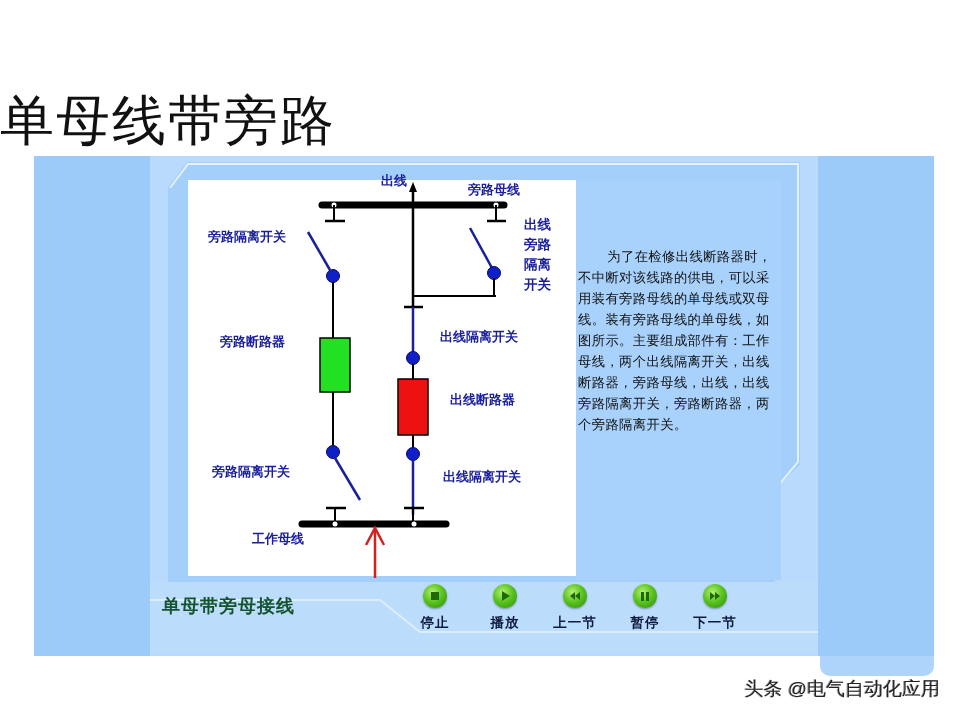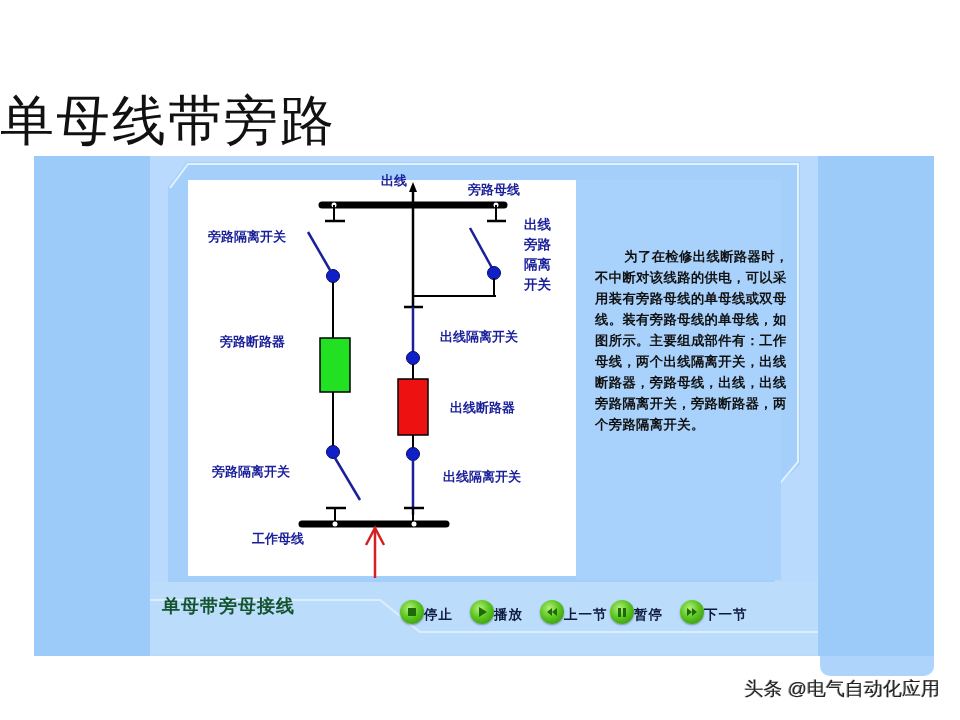--- a/index.html
+++ b/index.html
@@ -33,43 +33,42 @@
     .diagram-panel {
       position:absolute; left:188px; top:180px; width:388px; height:396px;
       background:#ffffff;
     }
     .desc-panel {
       position:absolute; left:576px; top:180px; width:205px; height:400px;
       background:#a8d1fb;
     }
     .desc-text {
       position:absolute; left:578px; top:246px; width:200px;
-      font-family: "DejaVu Sans", sans-serif; font-weight:bold;
+      font-family: "DejaVu Sans", sans-serif; font-weight:normal;
       font-size:13.3px; line-height:21px; color:#111;
       text-indent:2.2em; word-break:break-all;
       letter-spacing:0.4px;
-      margin-left:17px;
     }
     .bottom-bar {
       position:absolute; left:150px; top:582px; width:668px; height:72px;
       background:#bcdcfc;
     }
     .bottom-strip {
       position:absolute; left:670px; top:582px; width:148px; height:72px;
     }
     .section-title {
       position:absolute; left:162px; top:594px;
       font-family: "DejaVu Sans", sans-serif; font-weight:bold;
       font-size:18px; color:#14532d; letter-spacing:1px;
     }
     .controls {
       position:absolute; left:400px; top:584px; height:56px; display:flex;
     }
     .ctrl {
-      width:70px; display:flex; flex-direction:row; align-items:center;
+      width:70px; display:flex; flex-direction:column; align-items:center;
       cursor:pointer;
     }
     .ctrl-btn {
       width:24px; height:24px; border-radius:50%;
       background: radial-gradient(circle at 40% 35%, #b6f07a 0%, #5cc51f 45%, #2a8a0c 100%);
       box-shadow: 0 1px 2px rgba(0,0,0,0.35);
       display:flex; align-items:center; justify-content:center;
     }
     .ctrl-label {
       margin-top:6px; font-weight:bold; font-size:13.5px; color:#0e1a40;
@@ -163,21 +162,21 @@
 <div class="lbl" style="left:468px; top:181px;">旁路母线</div>
 <div class="lbl" style="left:208px; top:228px;">旁路隔离开关</div>
 <div class="lbl lbl-vert" style="left:524px; top:214px; width:32px;">
   <div>出线</div>
   <div>旁路</div>
   <div>隔离</div>
   <div>开关</div>
 </div>
 <div class="lbl" style="left:220px; top:333px;">旁路断路器</div>
 <div class="lbl" style="left:440px; top:328px;">出线隔离开关</div>
-<div class="lbl" style="left:450px; top:391px;margin-top:8px;">出线断路器</div>
+<div class="lbl" style="left:450px; top:391px;">出线断路器</div>
 <div class="lbl" style="left:212px; top:463px;">旁路隔离开关</div>
 <div class="lbl" style="left:443px; top:468px;">出线隔离开关</div>
 <div class="lbl" style="left:252px; top:530px;text-align:center;">工作母线</div>
 
 <div class="bottom-bar"></div>
 <svg class="bottom-strip" width="148" height="72">
   <polyline points="0,0 0,0" fill="none"></polyline>
 </svg>
 <svg style="position:absolute; left:150px; top:582px;" width="668" height="72">
   <polyline points="0,18 230,18 270,50 668,50" fill="none" stroke="#dbeeff" stroke-width="2"></polyline>

